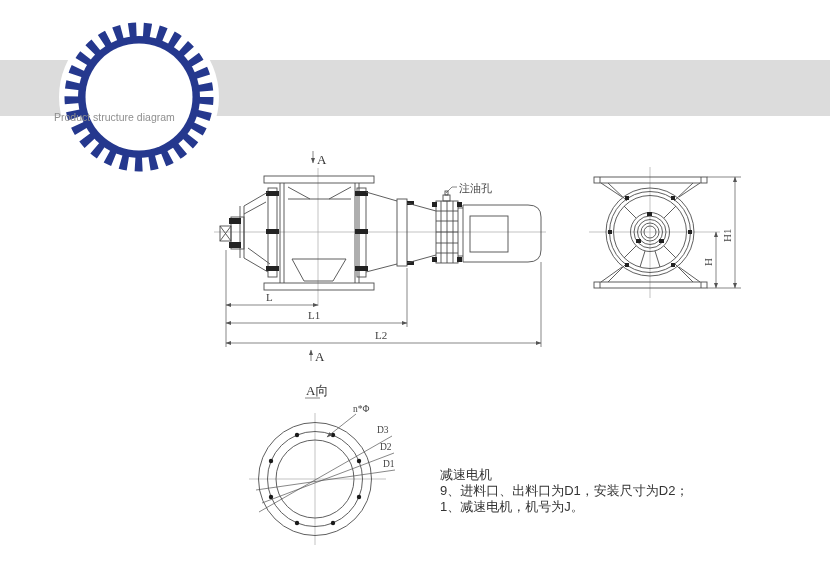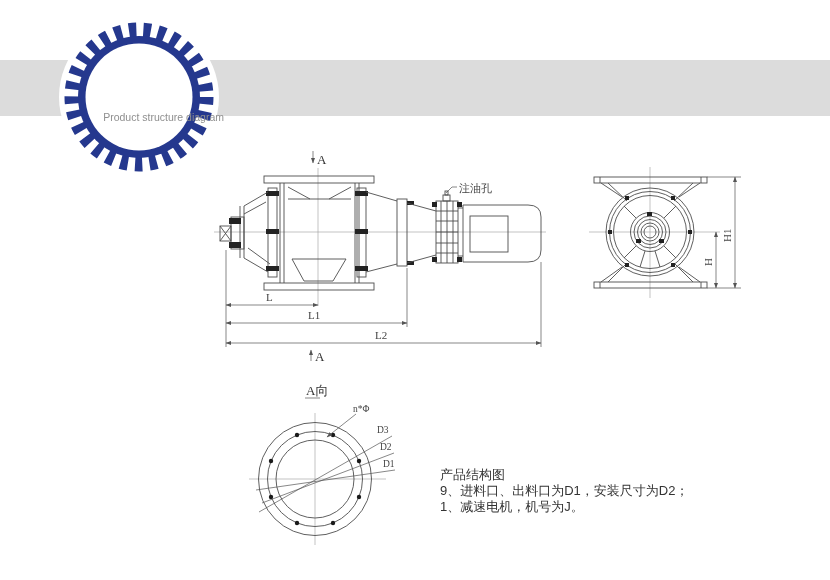--- a/index.html
+++ b/index.html
@@ -3,21 +3,21 @@
 <meta charset="utf-8">
 <style>
   html,body{margin:0;padding:0;}
   body{width:830px;height:580px;position:relative;background:#ffffff;overflow:hidden;
        font-family:"Liberation Sans",sans-serif;}
   .band{position:absolute;left:0;top:60px;width:830px;height:56px;background:#dcdcdc;}
   .logo{position:absolute;left:54px;top:12px;width:170px;height:170px;}
   .logo svg{position:absolute;left:0;top:0;}
   .logo-title{position:absolute;left:0;top:70px;width:170px;text-align:center;
       font-size:22px;font-weight:bold;color:#25388e;letter-spacing:1px;}
-  .logo-sub{position:absolute;left:0;top:99px;width:170px;text-align:right;
+  .logo-sub{position:absolute;left:0;top:99px;width:170px;text-align:left;
       font-size:10.5px;color:#8f8f8f;}
   .drawing{position:absolute;left:0;top:0;}
   .ol{stroke:#4d4d4d;stroke-width:0.9;fill:none;}
   .cl{stroke:#9a9a9a;stroke-width:0.6;fill:none;}
   .dim{stroke:#555555;stroke-width:0.7;fill:none;}
   .bolt{fill:#222222;stroke:none;}
   .bdot{fill:#1a1a1a;stroke:none;}
   text.lbl{fill:#444444;font-family:"Liberation Serif",serif;font-size:11px;stroke:none;}
   text.lbl-s{fill:#444444;font-family:"Liberation Serif",serif;font-size:9.5px;stroke:none;}
   text.lbl-b{fill:#333333;font-family:"Liberation Serif",serif;font-size:13px;stroke:none;}
@@ -223,16 +223,16 @@
     <line class="dim" x1="392" y1="436" x2="259" y2="512"></line>
     <text class="lbl-s" x="377" y="433">D3</text>
     <line class="dim" x1="394" y1="453" x2="262" y2="503"></line>
     <text class="lbl-s" x="380" y="450">D2</text>
     <line class="dim" x1="395" y1="470" x2="256" y2="490"></line>
     <text class="lbl-s" x="383" y="467">D1</text>
   </g>
 </svg>
 
 <div class="tech">
-  <div class="t-title">产品结构图</div>
+  <div class="t-title">减速电机</div>
   <div>9、进料口、出料口为D1，安装尺寸为D2；</div>
   <div>1、减速电机，机号为J。</div>
 </div>
 
 </body></html>

